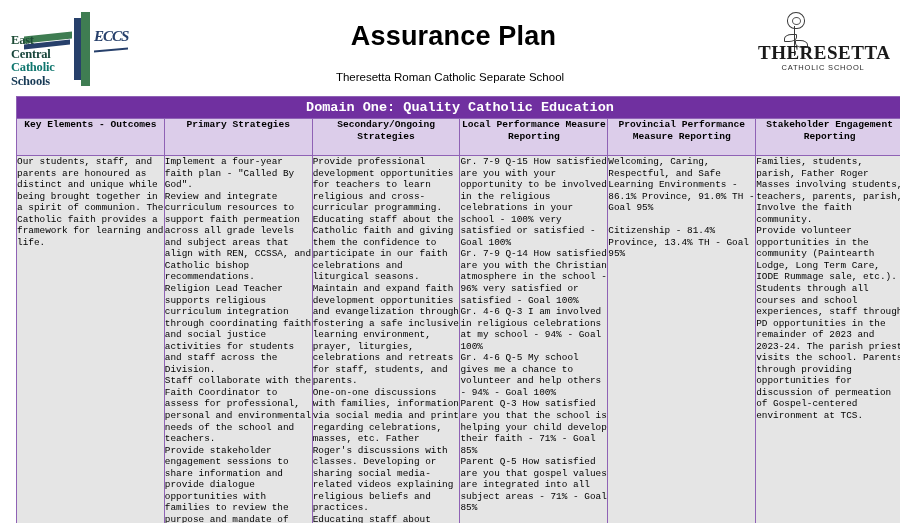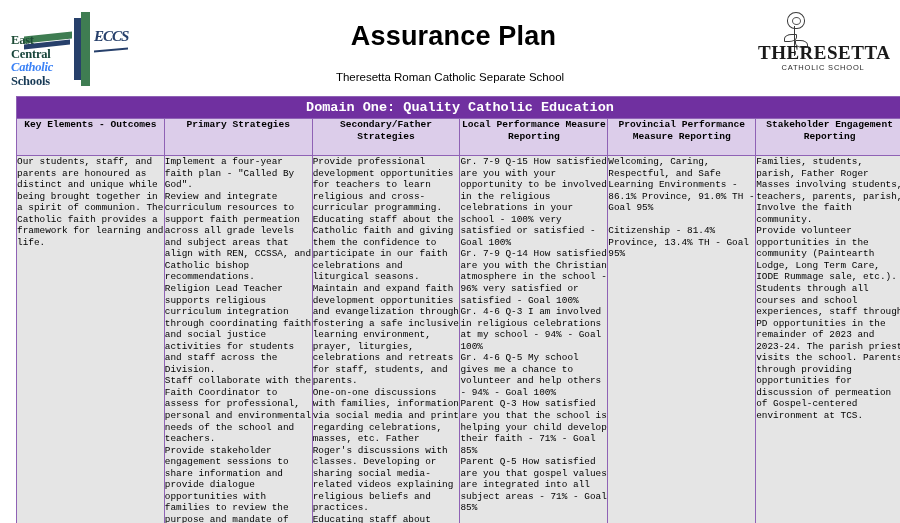--- a/index.html
+++ b/index.html
@@ -32,21 +32,21 @@
     position: absolute;
     left: 3px; top: 26px;
     font-family: "Liberation Serif", serif;
     font-weight: bold;
     font-size: 12.5px;
     line-height: 13.6px;
     color: #1d4c36;
     letter-spacing: -0.2px;
   }
   .logo-left .words .w2 { color:#17443a; }
-  .logo-left .words .w3 { color:#3b82f6;font-style:italic; }
+  .logo-left .words .w3 { color:#0f766e; }
   .logo-left .words .w4 { color:#173a55; }
   .logo-left .cross {
     position: absolute;
     left: 62px; top: 4px;
     width: 26px; height: 74px;
   }
   .logo-left .cross .vbar-g {
     position:absolute; left:11px; top:0; width:9px; height:74px;
     background:#3f7d52;
   }
@@ -240,21 +240,21 @@
 </div>
 
 <table class="plan-table">
   <tbody>
       <tr>
     <td class="domain-bar" colspan="6">Domain One: Quality Catholic Education</td>
   </tr>
   <tr>
     <th class="col-head" style="width:154px">Key Elements - Outcomes</th>
     <th class="col-head" style="width:145px">Primary Strategies</th>
-    <th class="col-head" style="width:155px">Secondary/Father Strategies</th>
+    <th class="col-head" style="width:155px">Secondary/Ongoing Strategies</th>
     <th class="col-head" style="width:146px">Local Performance Measure Reporting</th>
     <th class="col-head" style="width:146px">Provincial Performance Measure Reporting</th>
     <th class="col-head" style="width:142px">Stakeholder Engagement Reporting</th>
   </tr>
   <tr>
     <td class="body-cell">Our students, staff, and parents are honoured as distinct and unique while being brought together in a spirit of communion. The Catholic faith provides a framework for learning and life.</td>
     <td class="body-cell">Implement a four-year faith plan - "Called By God".
 Review and integrate curriculum resources to support faith permeation across all grade levels and subject areas that align with REN, CCSSA, and Catholic bishop recommendations.
  Religion Lead Teacher supports religious curriculum integration through coordinating faith and social justice activities for students and staff across the Division.
 Staff collaborate with the Faith Coordinator to assess for professional, personal and environmental needs of the school and teachers.

